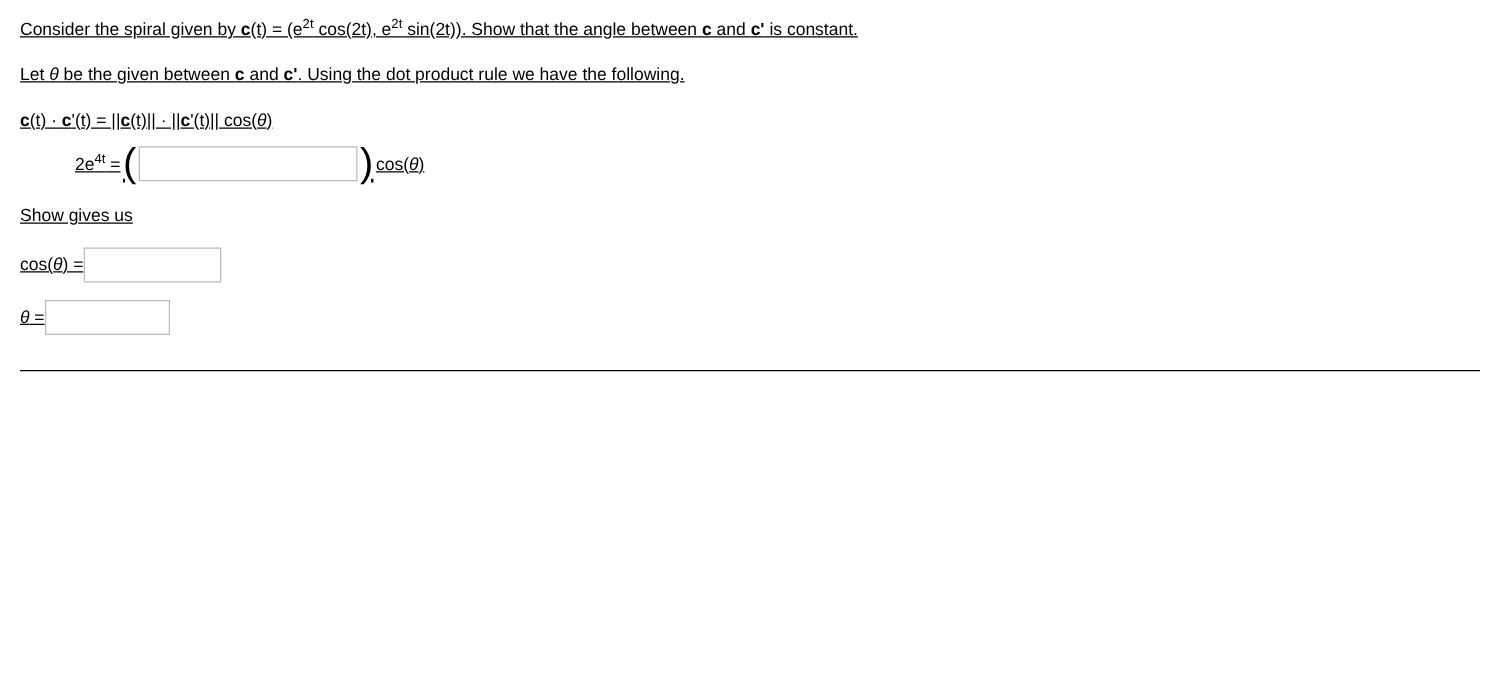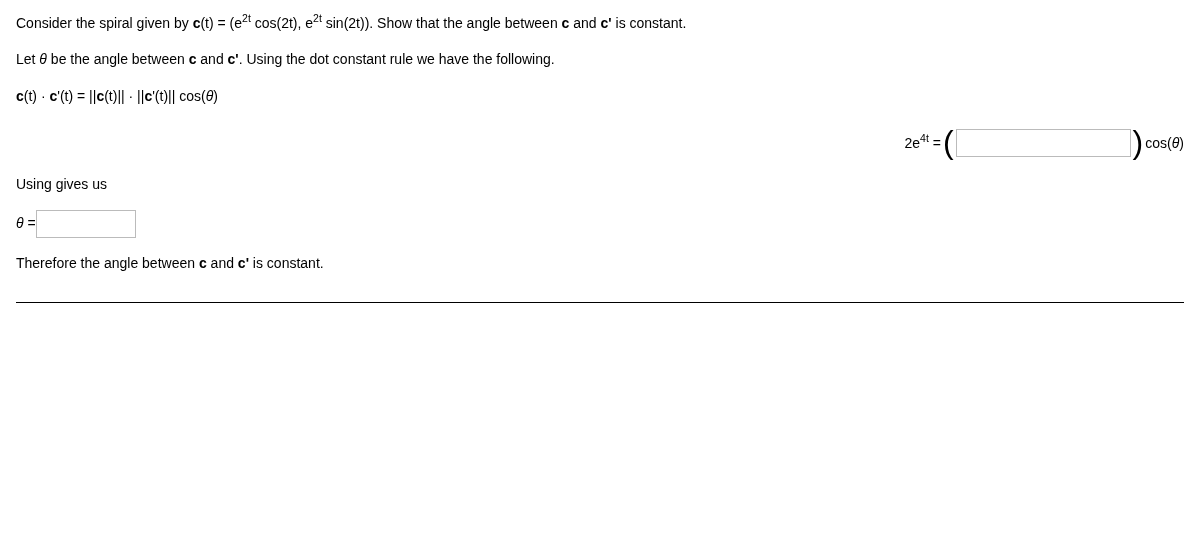--- a/index.html
+++ b/index.html
@@ -15,20 +15,21 @@
       line-height: 1.6;
     }
     .content {
       max-width: 1170px;
     }
     .line {
       margin-bottom: 14px;
       display: flex;
       align-items: center;
       flex-wrap: wrap;
+      text-decoration: underline;
     }
     .answer-input {
       border: 1px solid #bbb;
       height: 28px;
       width: 110px;
       padding: 2px 6px;
       font-size: 14px;
       background: #fff;
     }
     .answer-input.wide {
@@ -43,72 +44,70 @@
     .bigparen {
       font-size: 32px;
       font-weight: 200;
       line-height: 1;
       position: relative;
       top: -1px;
       padding: 0 2px;
     }
     .indent {
       padding-left: 44px;
-      justify-content: flex-end;
     }
     hr.bottom {
       border: none;
       border-top: 1px solid #000;
       margin-top: 28px;
     }
-    .gap-small { margin-bottom: 20px; text-align: center; }
+    .gap-small { margin-bottom: 8px; text-align: center; }
   </style>
 </head>
 <body>
 
 <div class="content">
 
   <div class="line">
     <span>
       <span>Consider the spiral given by </span><span class="bold">c</span><span>(t) = (e</span><sup>2t</sup><span> cos(2t), e</span><sup>2t</sup><span> sin(2t)). Show that the angle between </span><span class="bold">c</span><span> and </span><span class="bold">c'</span><span> is constant.</span>
     </span>
   </div>
 
 
   <div class="line">
     <span>
-      <span>Let </span><span class="theta">θ</span><span> be the angle between </span><span class="bold">c</span><span> and </span><span class="bold">c'</span><span>. Using the dot constant rule we have the following.</span>
+      <span>Let </span><span class="theta">θ</span><span> be the given between </span><span class="bold">c</span><span> and </span><span class="bold">c'</span><span>. Using the dot product rule we have the following.</span>
     </span>
   </div>
 
   <div class="line gap-small">
     <span>
       <span class="bold">c</span><span>(t) · </span><span class="bold">c</span><span>'(t)  =  ||</span><span class="bold">c</span><span>(t)|| · ||</span><span class="bold">c</span><span>'(t)|| cos(</span><span class="theta">θ</span><span>)</span>
     </span>
   </div>
 
   <div class="line indent">
     <span><span>2e</span><sup>4t</sup><span>  =  </span></span>
     <span class="bigparen">(</span>
     <input type="text" class="answer-input wide" style="">
     <span class="bigparen">)</span>
     <span><span> cos(</span><span class="theta">θ</span><span>)</span></span>
   </div>
 
   <div class="line">
-    <span>Using gives us</span>
+    <span>Show gives us</span>
   </div>
 
+  <div class="line">
+    <span><span>cos(</span><span class="theta">θ</span><span>)  =  </span></span>
+    <input type="text" class="answer-input" style="">
+  </div>
 
 
   <div class="line">
     <span><span class="theta">θ</span><span> = </span></span>
     <input type="text" class="answer-input narrow" style="">
   </div>
 
-  <div class="line">
-    <span>
-      <span>Therefore the angle between </span><span class="bold">c</span><span> and </span><span class="bold">c'</span><span> is constant.</span>
-    </span>
-  </div>
 
   <hr class="bottom">
 </div>
 
 </body></html>

